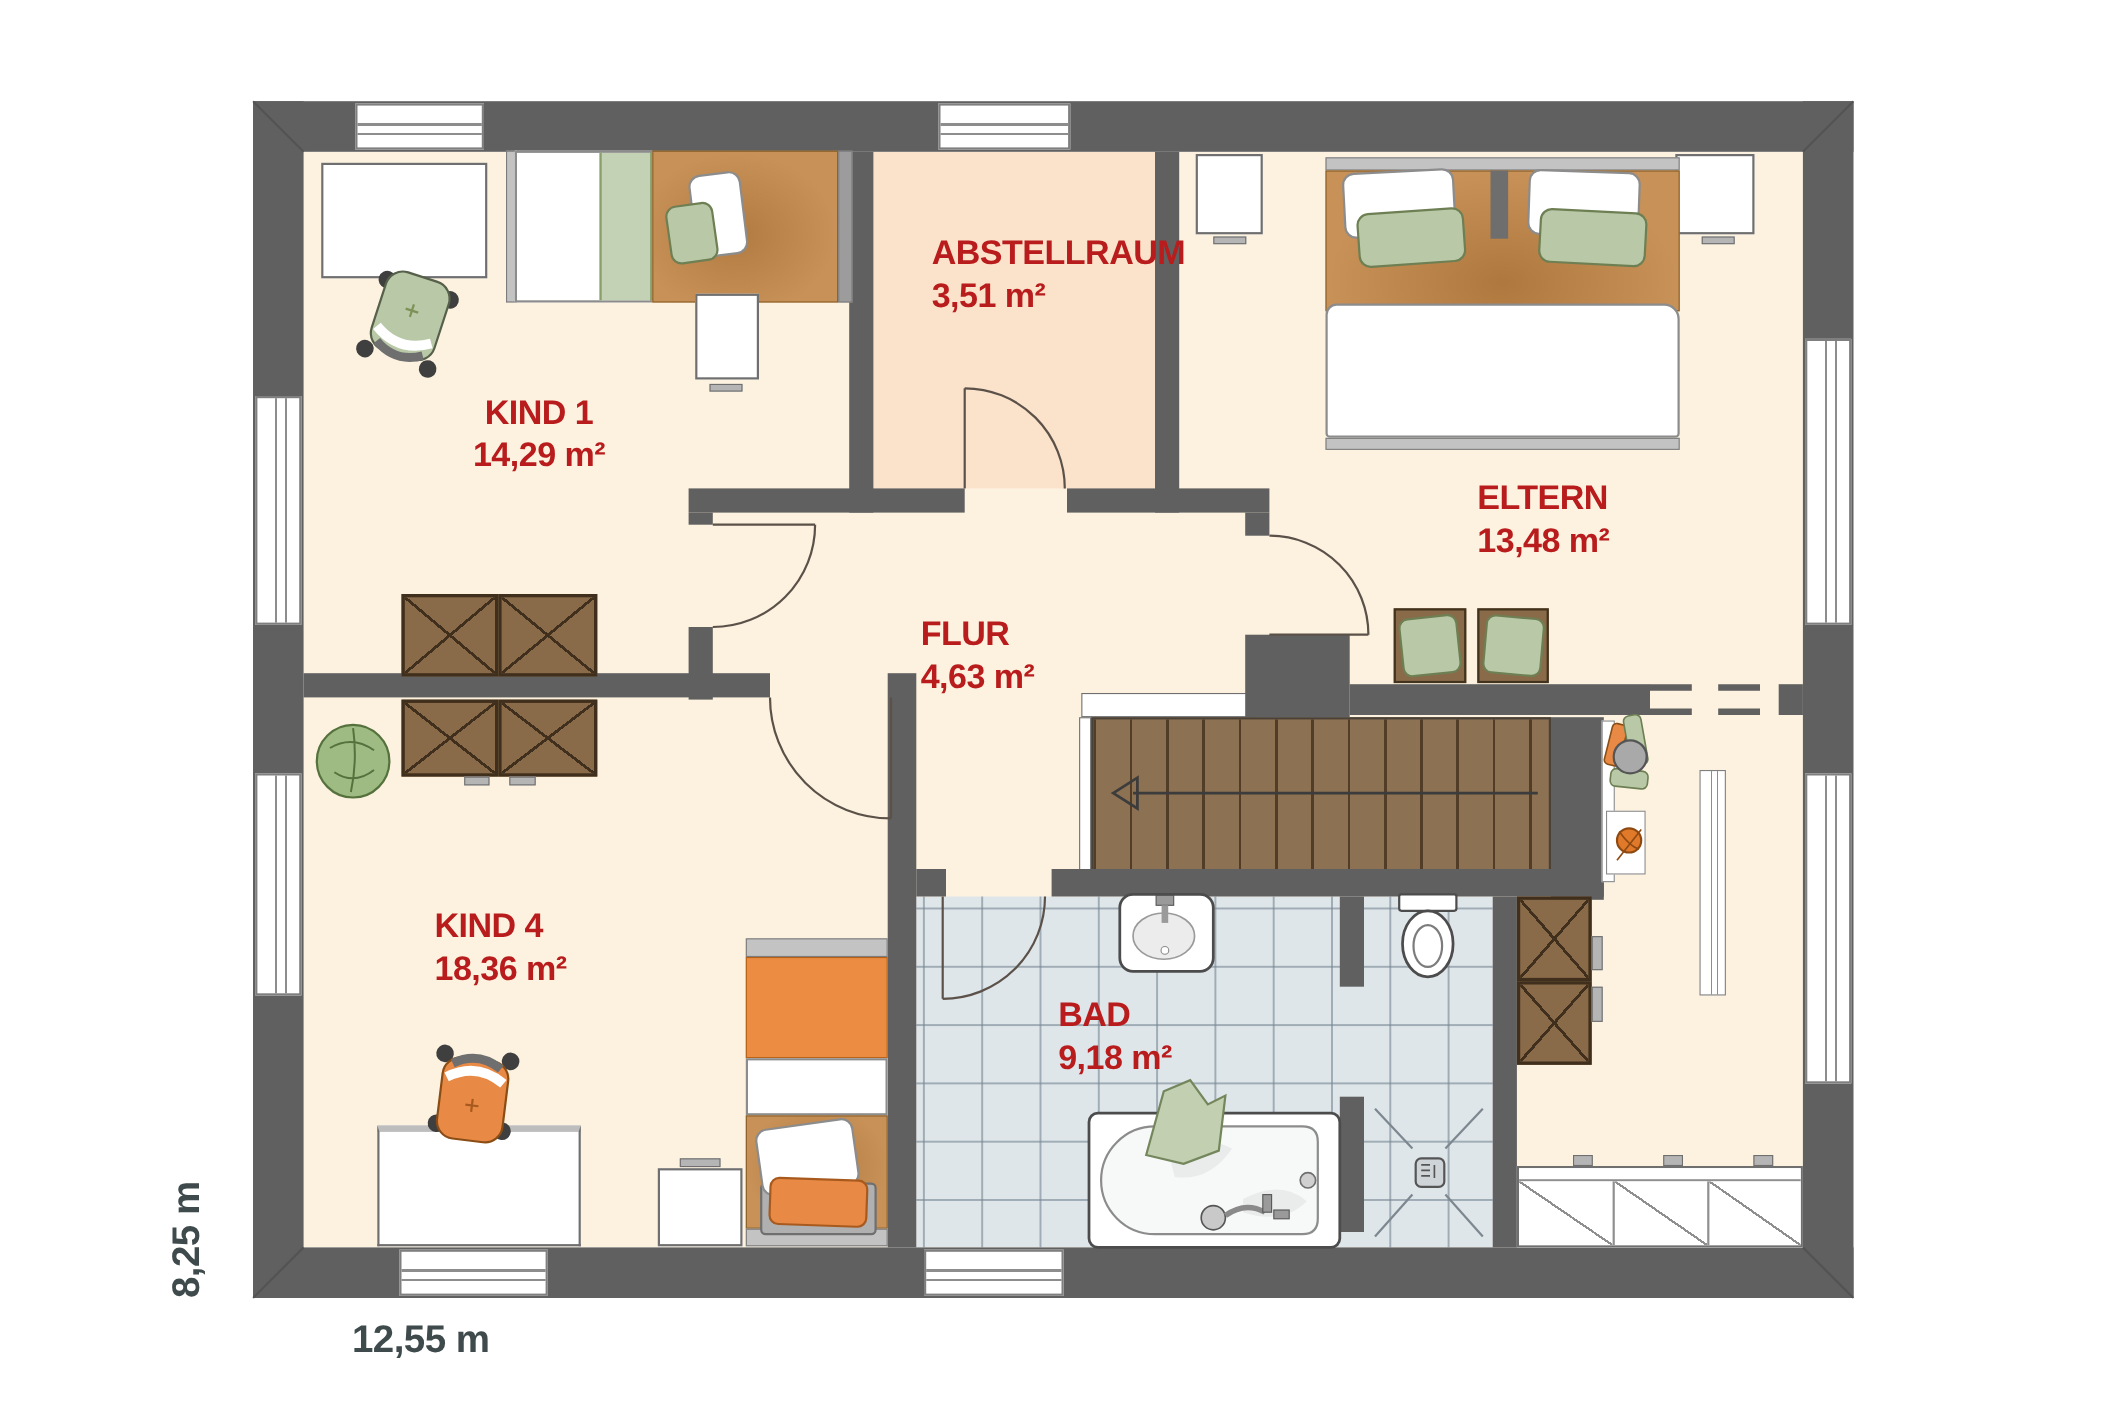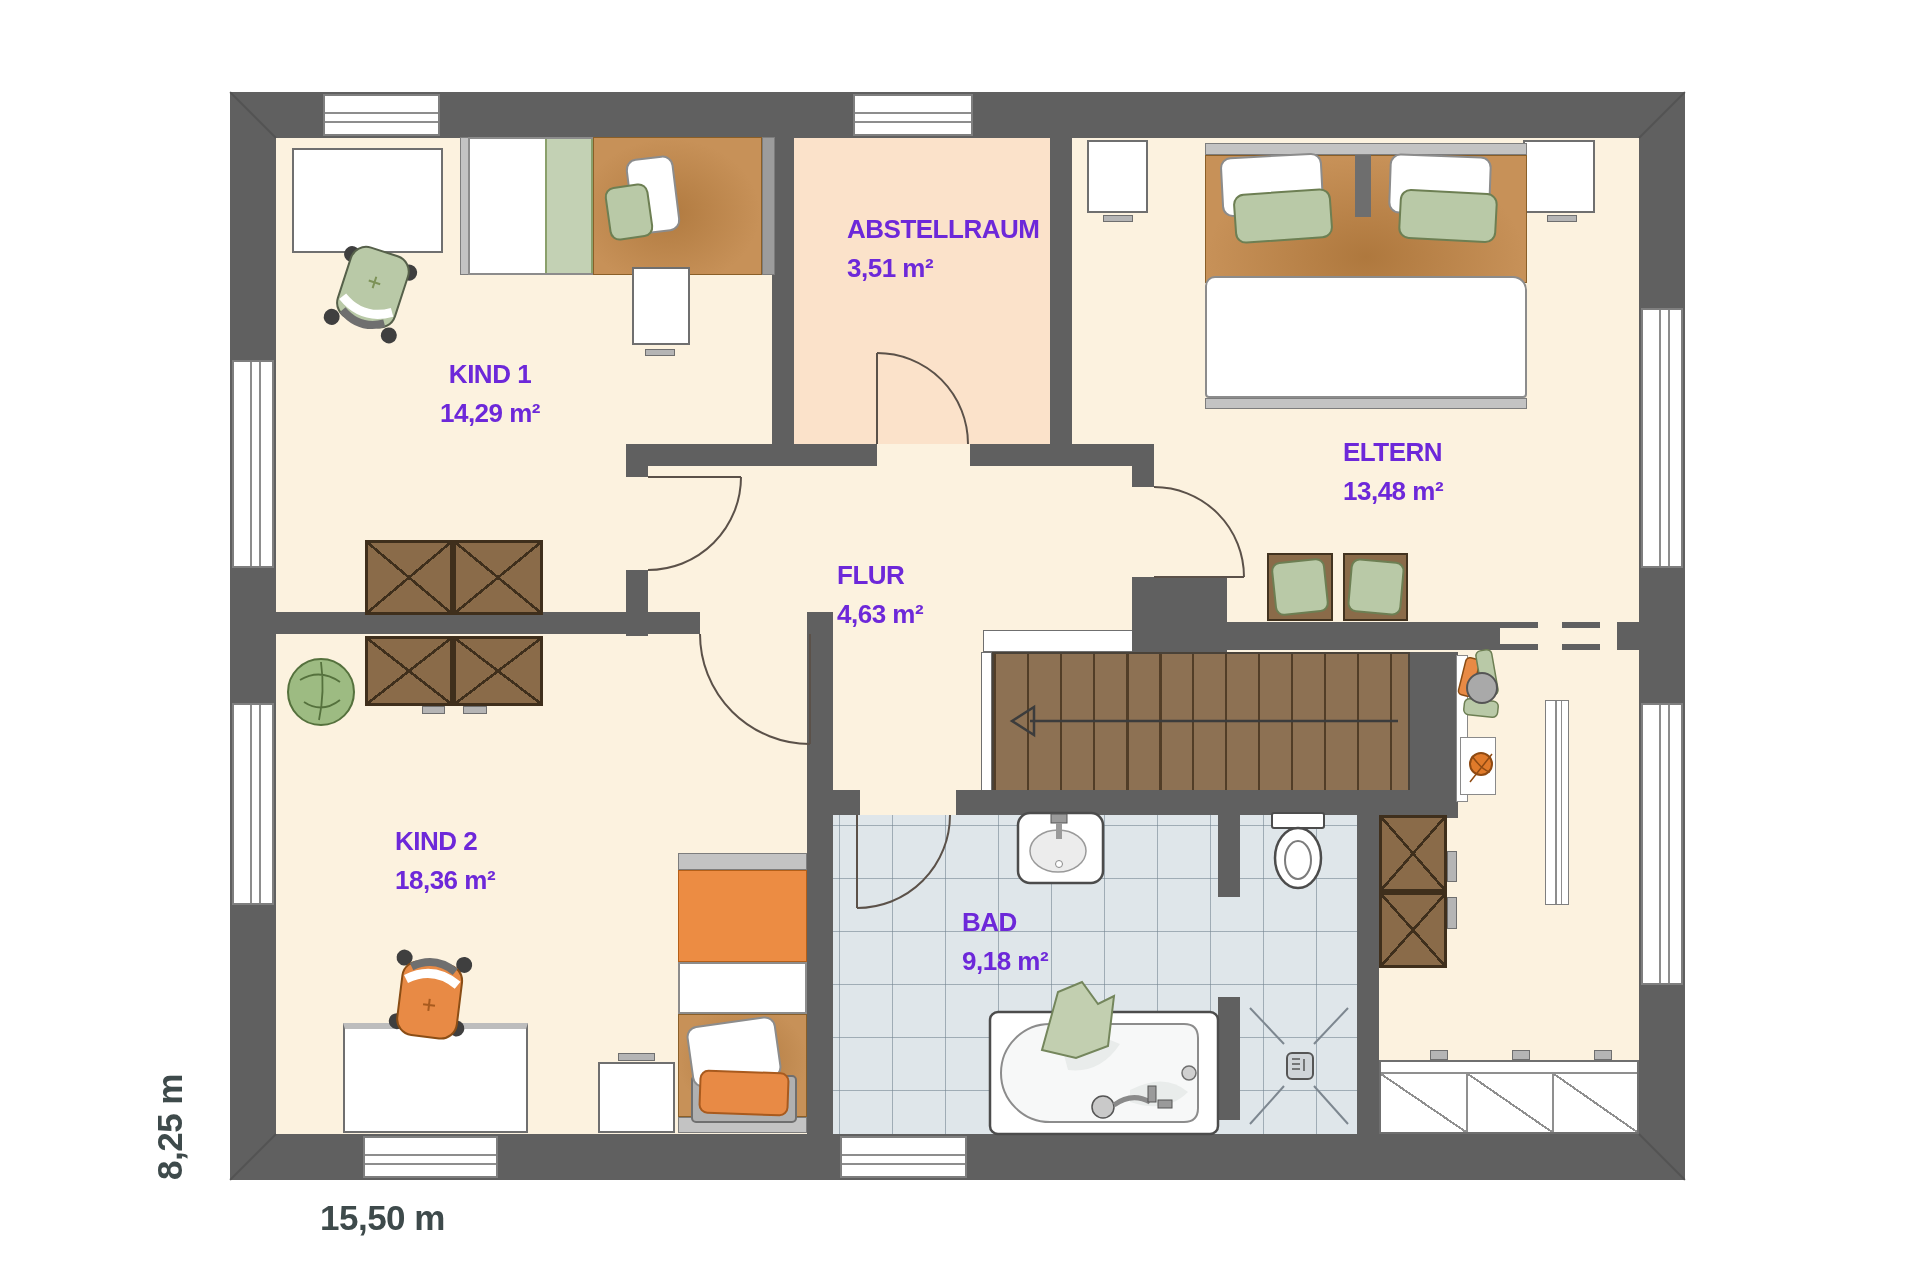--- a/index.html
+++ b/index.html
@@ -22,21 +22,21 @@
   .xcell{background-color:#8a6b49;border:3px solid #3f2f1c;
     background-image:
      linear-gradient(to top right, transparent calc(50% - 1.3px), #3f2f1c calc(50% - 1.3px) calc(50% + 1.3px), transparent calc(50% + 1.3px)),
      linear-gradient(to bottom right, transparent calc(50% - 1.3px), #3f2f1c calc(50% - 1.3px) calc(50% + 1.3px), transparent calc(50% + 1.3px));}
   .diagcell{background-color:#fff;border-left:2px solid #8f8f8f;
     background-image:linear-gradient(to top right, transparent calc(50% - 1px), #8f8f8f calc(50% - 1px) calc(50% + 1px), transparent calc(50% + 1px));}
   .win{background:#fff;border:2px solid #7f7f7f;
     background-image:linear-gradient(to bottom, transparent 42%, #8d8d8d 42%, #8d8d8d 48%, transparent 48%, transparent 66%, #8d8d8d 66%, #8d8d8d 71%, transparent 71%);}
   .winv{background:#fff;border:2px solid #7f7f7f;
     background-image:linear-gradient(to right, transparent 42%, #8d8d8d 42%, #8d8d8d 48%, transparent 48%, transparent 66%, #8d8d8d 66%, #8d8d8d 71%, transparent 71%);}
-  .lbl{color:#6d28d9;font-weight:700;font-size:26px;letter-spacing:-0.5px;line-height:39px;white-space:nowrap;}
+  .lbl{color:#b91c1c;font-weight:700;font-size:31px;letter-spacing:-0.5px;line-height:39px;white-space:nowrap;}
   .lbl .ra{font-weight:700;}
   .dim{color:#3e4a4b;font-weight:700;font-size:35px;letter-spacing:-0.5px;white-space:nowrap;}
   svg{pointer-events:none;}
 </style>
 </head>
 <body>
 
 <div id="stage">
 
   <div class="a floor" style="left:276px;top:138px;width:1363px;height:996px"></div>
@@ -285,24 +285,24 @@
   </div>
   <div class="a lbl" style="left:1343px;top:433px">
     <div class="rn">ELTERN</div>
     <div class="ra">13,48 m²</div>
   </div>
   <div class="a lbl" style="left:837px;top:556px">
     <div class="rn">FLUR</div>
     <div class="ra">4,63 m²</div>
   </div>
   <div class="a lbl" style="left:395px;top:822px">
-    <div class="rn">KIND 2</div>
+    <div class="rn">KIND 4</div>
     <div class="ra">18,36 m²</div>
   </div>
   <div class="a lbl" style="left:962px;top:903px">
     <div class="rn">BAD</div>
     <div class="ra">9,18 m²</div>
   </div>
 
   <div class="a dim" style="left:150px;top:1180px;transform:rotate(-90deg);transform-origin:0 0">8,25 m</div>
-  <div class="a dim" style="left:320px;top:1198px">15,50 m</div>
+  <div class="a dim" style="left:320px;top:1198px">12,55 m</div>
 
 </div>
 
 </body></html>

